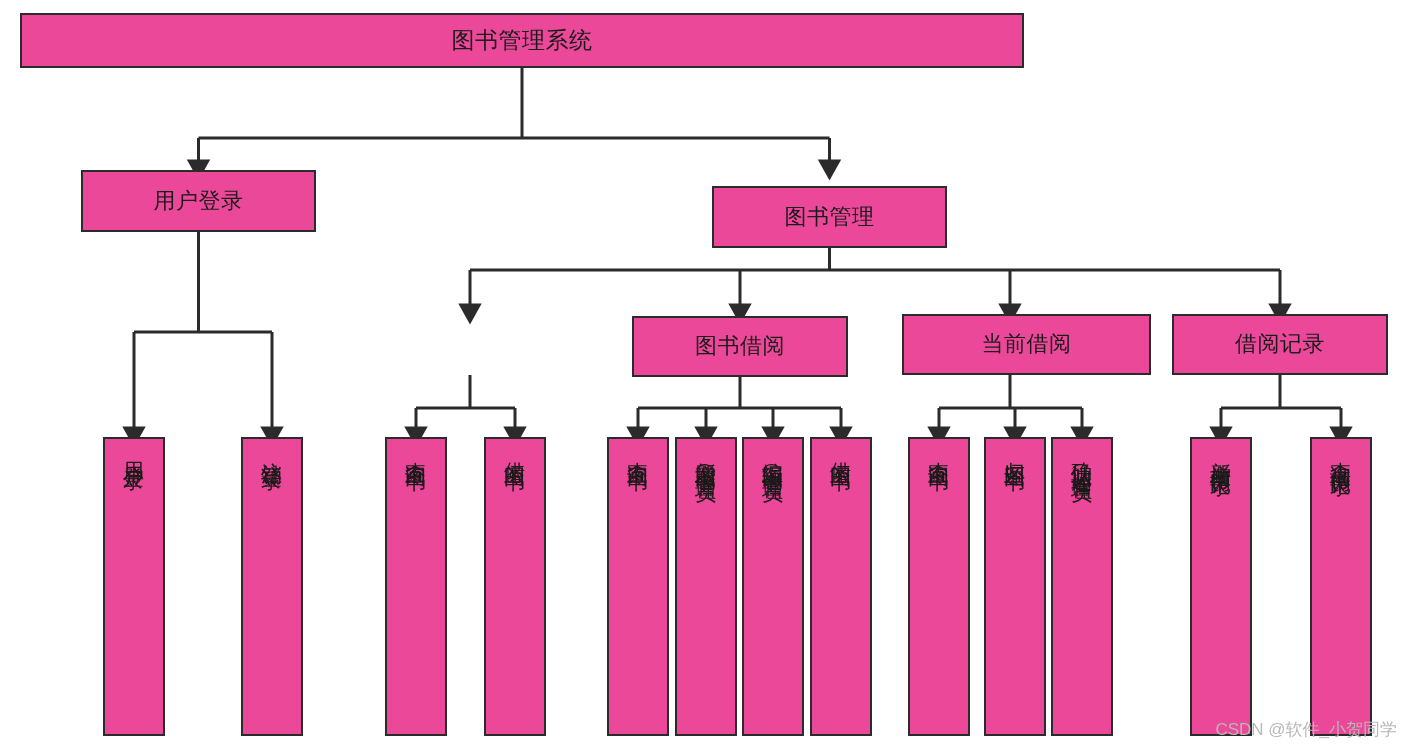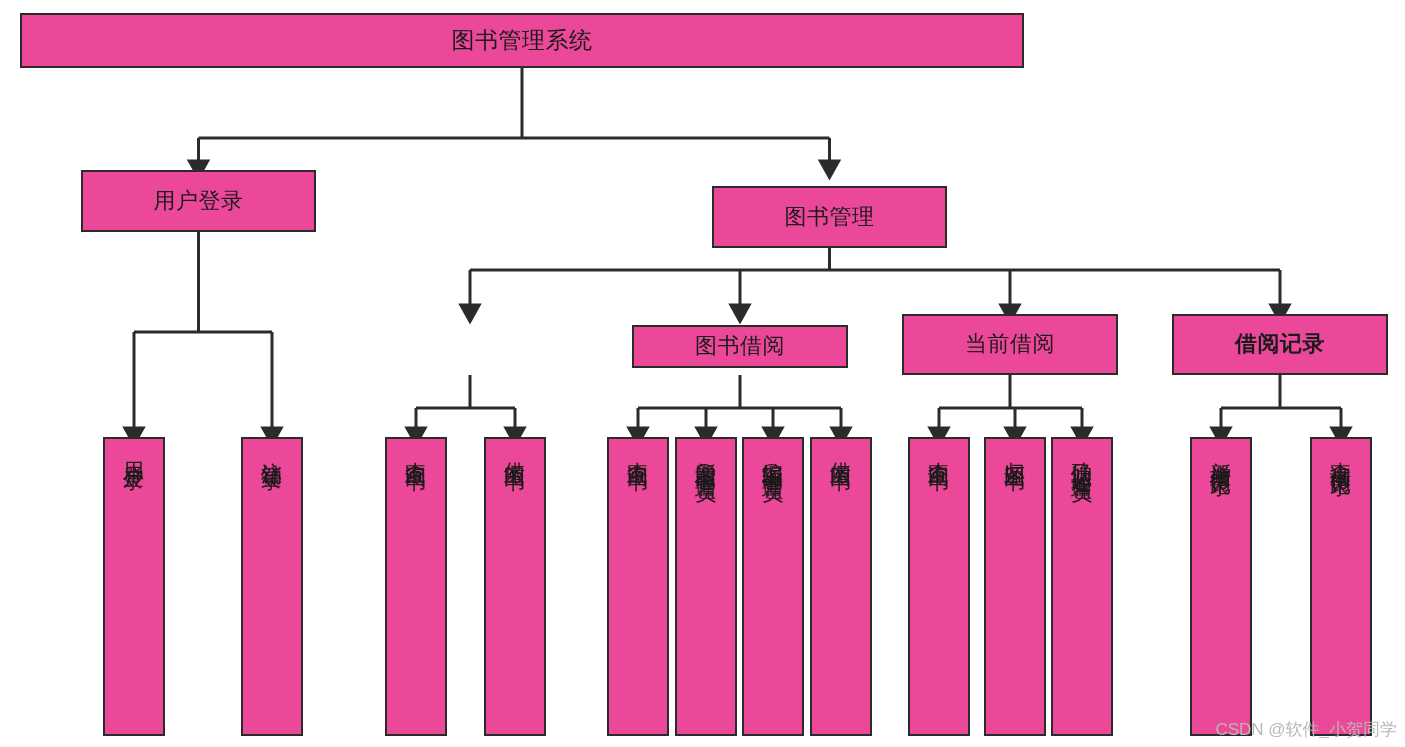--- a/index.html
+++ b/index.html
@@ -132,27 +132,27 @@
     <span class="node-label">图书管理系统</span>
   </div>
 
   <div class="node horiz" id="node-user_login" style="left: 81px; top: 170px; width: 235px; height: 62px;">
     <span class="node-label">用户登录</span>
   </div>
   <div class="node horiz" id="node-book_manage" style="left: 712px; top: 186px; width: 235px; height: 62px;">
     <span class="node-label">图书管理</span>
   </div>
 
-  <div class="node horiz" id="node-book_borrow" style="left: 632px; top: 325px; width: 216px; height: 43px;">
+  <div class="node horiz" id="node-book_borrow" style="left: 632px; top: 316px; width: 216px; height: 61px;">
     <span class="node-label">图书借阅</span>
   </div>
-  <div class="node horiz" id="node-current_borrow" style="left: 902px; top: 314px; width: 216px; height: 61px; justify-content: center;">
+  <div class="node horiz" id="node-current_borrow" style="left: 902px; top: 314px; width: 249px; height: 61px; justify-content: center;">
     <span class="node-label">当前借阅</span>
   </div>
-  <div class="node horiz" id="node-borrow_record" style="left: 1172px; top: 314px; width: 216px; height: 61px; font-weight: bold;">
+  <div class="node horiz" id="node-borrow_record" style="left: 1172px; top: 314px; width: 216px; height: 61px;">
     <span class="node-label">借阅记录</span>
   </div>
 
   <div class="node vert" id="node-leaf_user_login" style="left: 103px; top: 437px; width: 62px; height: 299px;">
     <span class="node-label">用户登录</span>
   </div>
   <div class="node vert" id="node-leaf_user_logout" style="left: 241px; top: 437px; width: 62px; height: 299px;">
     <span class="node-label">注销登录</span>
   </div>
 

